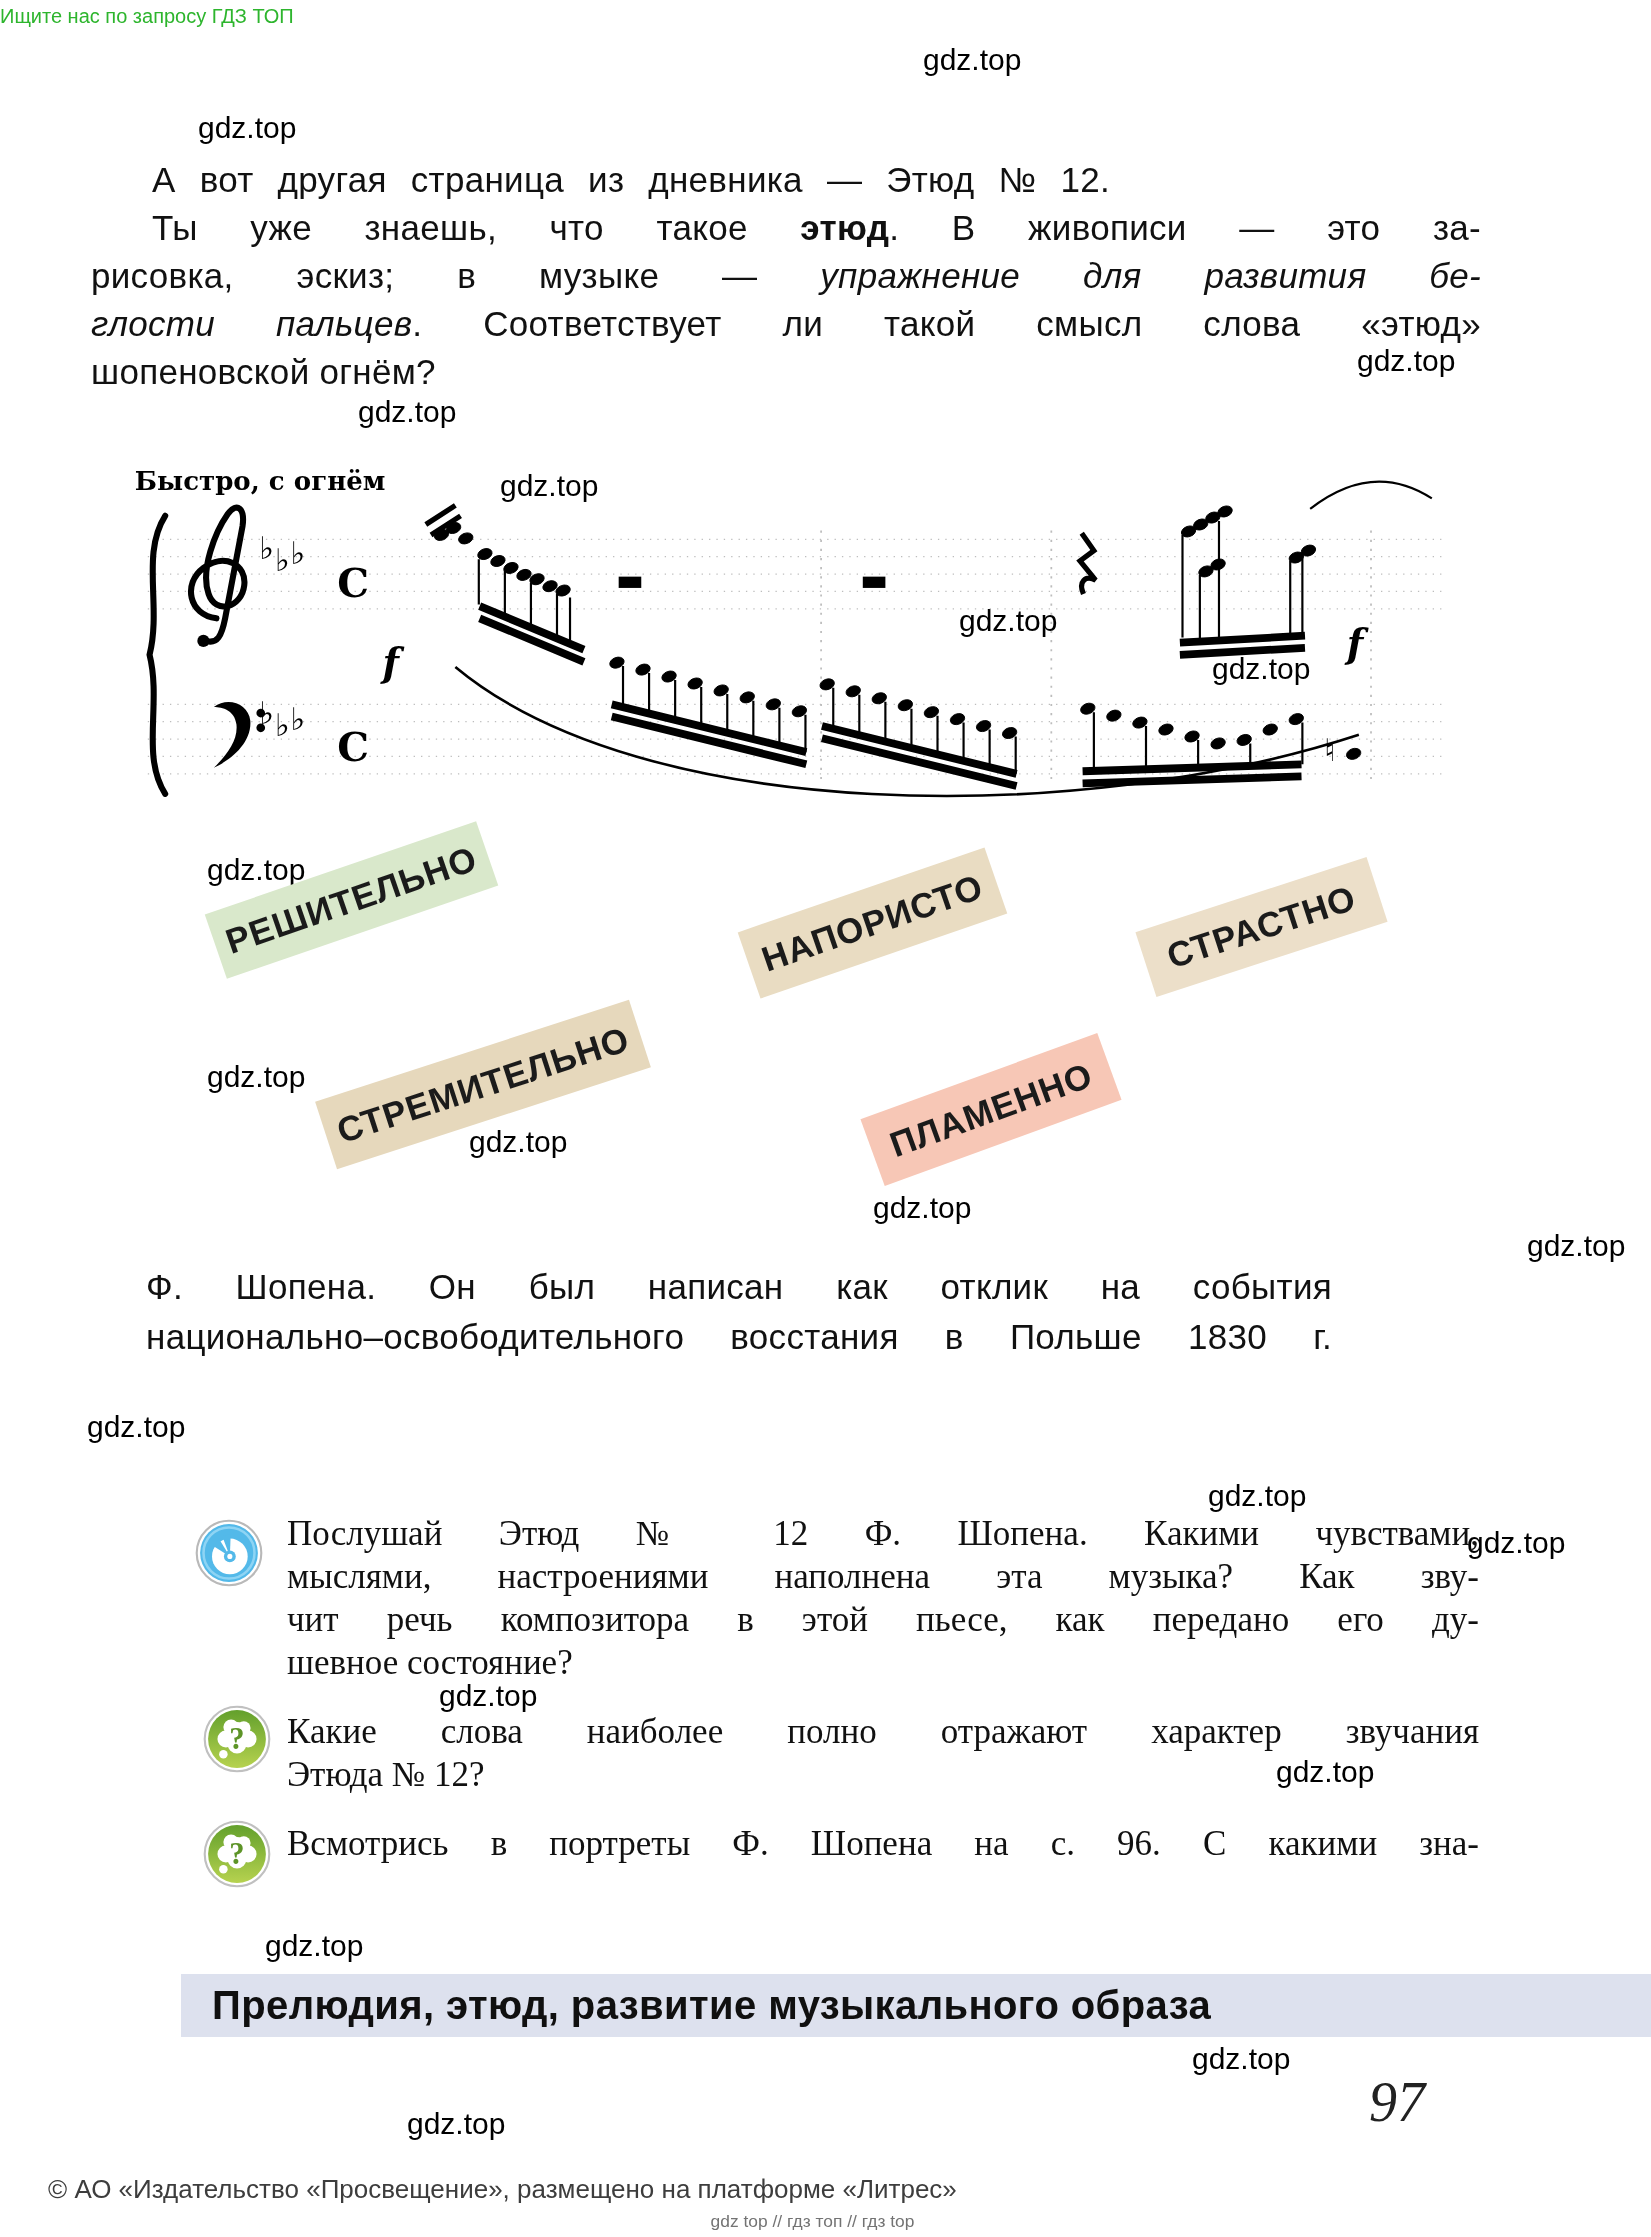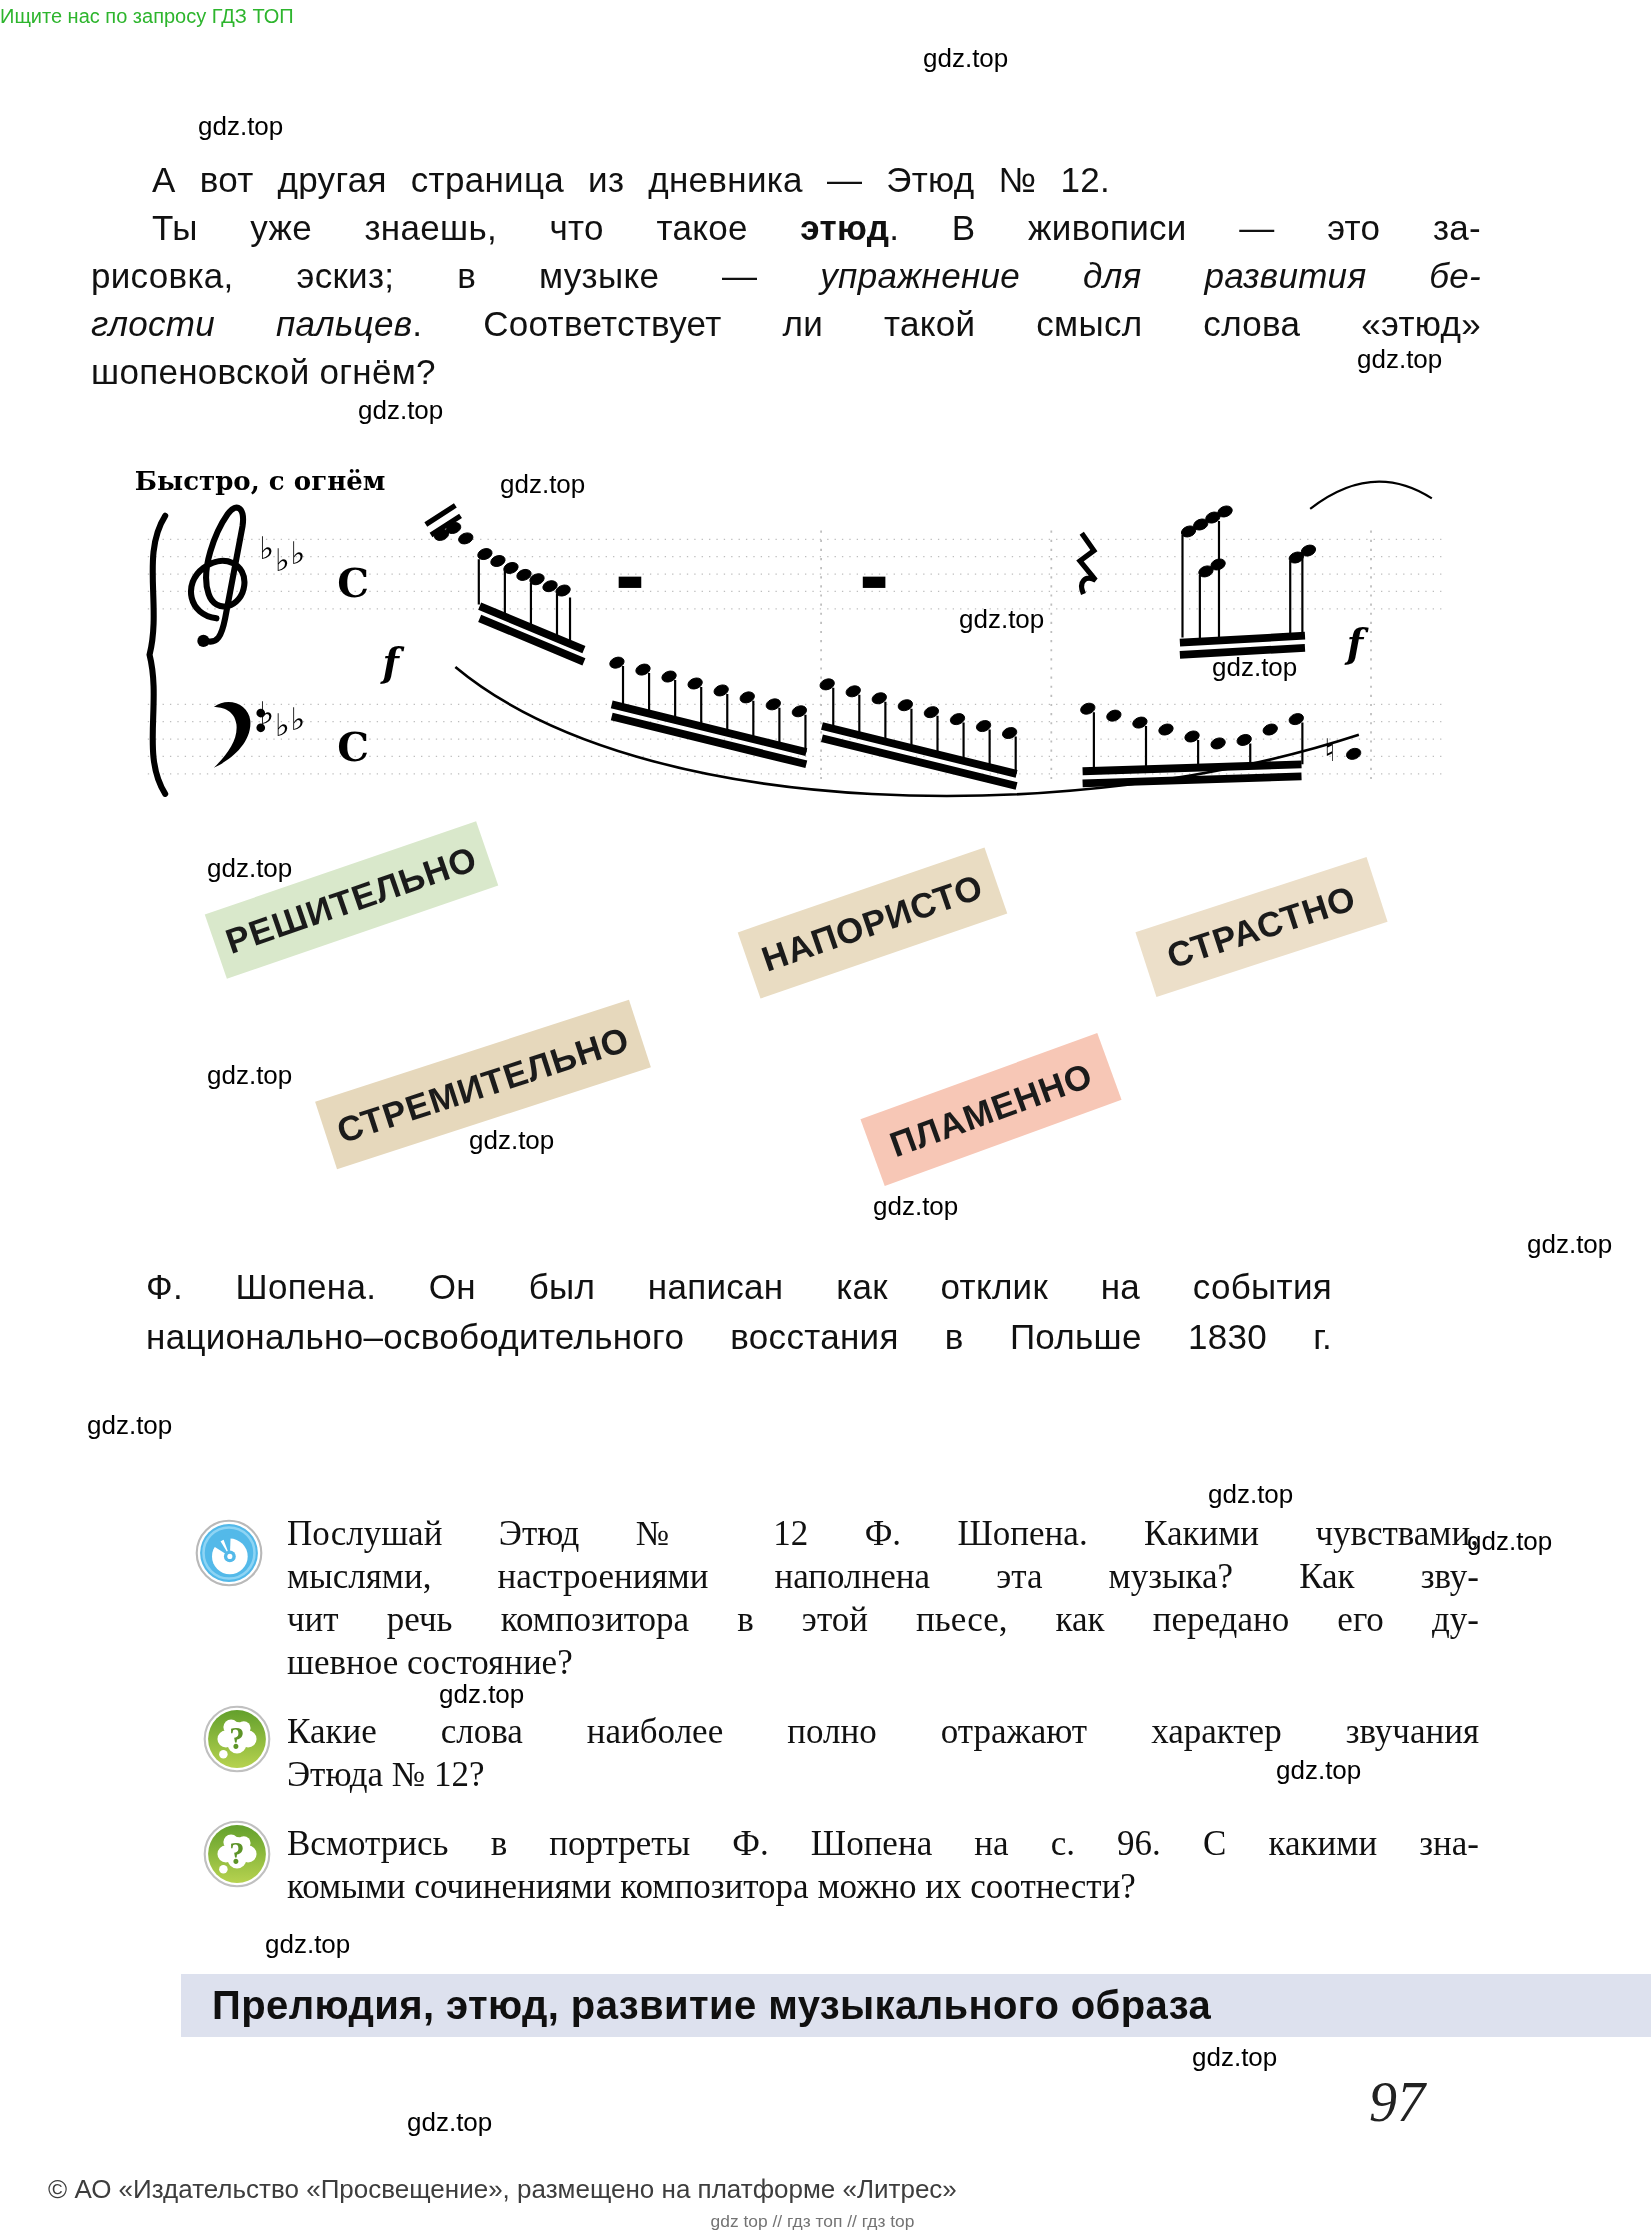--- a/index.html
+++ b/index.html
@@ -1,19 +1,19 @@
 <!DOCTYPE html>
 <html style="font-size:14px"><head>
 <meta charset="utf-8">
 <style>
   html,body{margin:0;padding:0;background:#888;}
   .page{position:relative;width:1651px;height:2238px;background:#fff;overflow:hidden;
         font-family:"Liberation Sans",sans-serif;color:#111;}
   
-  .wm{position:absolute;font-size:26px;color:#000;white-space:nowrap;
+  .wm{position:absolute;font-size:30px;color:#000;white-space:nowrap;
       font-family:"Liberation Sans",sans-serif;}
   .promo{position:absolute;top:5.2px;left:0;width:100%;text-align:left;
          font-size:20px;color:#2db52d;}
   
   .intro{position:absolute;left:91px;top:156px;width:1390px;
          font-size:35px;line-height:48px;letter-spacing:0.3px;}
   .p2{position:absolute;left:146px;top:1262px;width:1186px;
       font-size:35px;line-height:50px;letter-spacing:0.3px;}
   .jline{text-align:justify;text-align-last:justify;}
   .lline{text-align:left;}
@@ -258,21 +258,20 @@
         <circle cx="53" cy="40" r="10"></circle>
       <circle cx="33" cy="26" r="9"></circle>
         <circle cx="48" cy="27" r="8"></circle>
         <circle cx="40" cy="46" r="11"></circle>
       <circle cx="24" cy="58" r="5"></circle>
     </g>
     <text x="40" y="52" text-anchor="middle" font-family="Liberation Serif,serif" font-size="36" font-weight="bold" fill="#5d9427">?</text>
   </svg>
   <div class="q" style="top:1822px">
     <div class="jline">Всмотрись в портреты Ф. Шопена на с. 96. С какими зна-</div>
-    <div class="lline">комыми сочинениями композитора можно их соотнести?</div>
   </div>
 
   <div class="bar">
     <div class="bar-title">Прелюдия, этюд, развитие музыкального образа</div>
   </div>
 
   <div class="pagenum">97</div>
   <div class="copyright">© АО «Издательство «Просвещение», размещено на платформе «Литрес»</div>
   <div class="seo">gdz top  //  гдз топ  //  гдз top</div>
 

